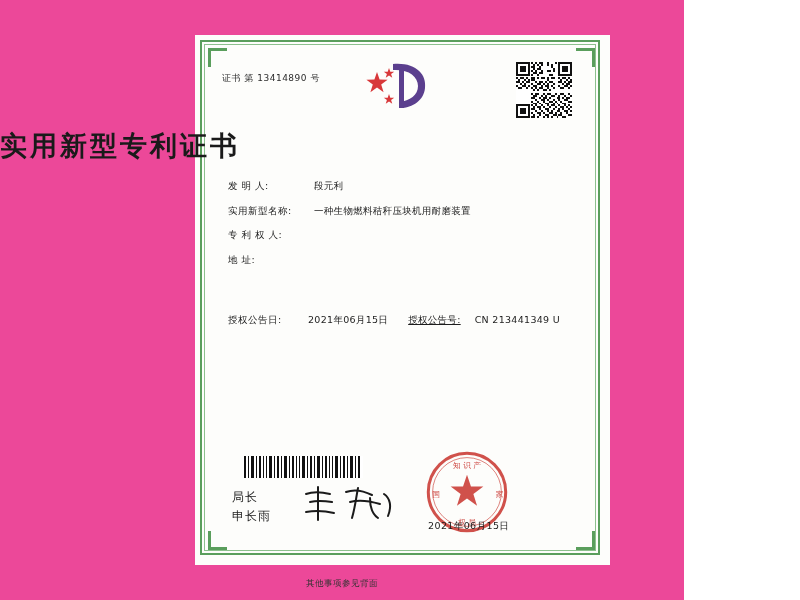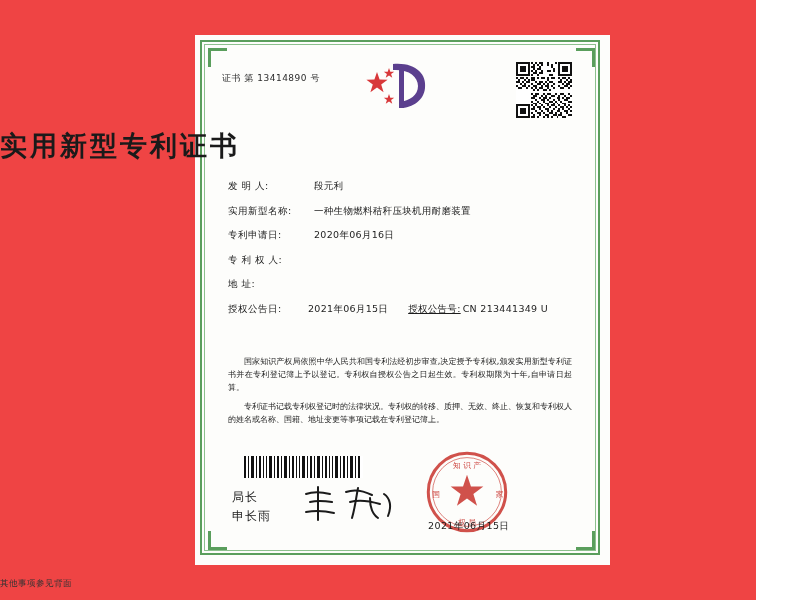--- a/index.html
+++ b/index.html
@@ -5,23 +5,23 @@
   html, body {
     margin: 0;
     padding: 0;
     width: 800px;
     height: 600px;
     background: #ffffff;
     font-family: "DejaVu Sans", sans-serif;
   }
   #page {
     position: relative;
-    width: 756px;
+    width: 684px;
     height: 600px;
-    background: #ef4444;
+    background: #ec4899;
     overflow: hidden;
   }
   
   .sheet {
     position: absolute;
     left: 195px;
     top: 35px;
     width: 415px;
     height: 530px;
     background: #fdfdfb;
@@ -112,21 +112,21 @@
   }
   .field-label {
     display: inline-block;
     width: 86px;
     flex: 0 0 86px;
     letter-spacing: 0.5px;
   }
   .field-value {
     letter-spacing: 0.3px;
   }
-  .field-row.pair .field-label { width: 80px; flex: 0 0 80px; }
+  .field-row.pair .field-label { width: 80px; flex: 0 0 80px; margin-top: 36px; }
   .field-row.pair .second-label { margin-left: 20px; text-decoration: underline; }
 
   .body-text {
     position: absolute;
     left: 228px;
     top: 355px;
     width: 344px;
     font-size: 8px;
     line-height: 1.65;
     color: #222;
@@ -180,21 +180,21 @@
     text-align: center;
     font-size: 9px;
     color: #222;
     letter-spacing: 0.5px;
   }
   .footnote {
     position: absolute;
     left: 0;
     right: 0;
     top: 578px;
-    text-align: left;
+    text-align: center;
     font-size: 8.5px;
     color: #333;
     letter-spacing: 0.5px;
   }
 </style>
 </head>
 <body>
 
 <div id="page">
 
@@ -414,41 +414,33 @@
   <div class="fields">
     <div class="field-row">
       <span class="field-label">发 明 人:</span>
       <span class="field-value">段元利</span>
     </div>
     <div class="field-row">
       <span class="field-label">实用新型名称:</span>
       <span class="field-value">一种生物燃料秸秆压块机用耐磨装置</span>
     </div>
     <div class="field-row">
-      <span class="field-label">专利申请日:</span>
-      <span class="field-value">2020年06月16日</span>
-    </div>
-    <div class="field-row">
       <span class="field-label">专 利 权 人:</span>
     </div>
     <div class="field-row">
       <span class="field-label">地 址:</span>
     </div>
     <div class="field-row pair">
       <span class="field-label">授权公告日:</span>
       <span class="field-value">2021年06月15日</span>
       <span class="field-value second-label">授权公告号:</span>
-      <span class="field-value" style="margin-left:2px">CN 213441349 U</span>
+      <span class="field-value" style="margin-left:14px">CN 213441349 U</span>
     </div>
   </div>
 
-  <div class="body-text">
-    <p>国家知识产权局依照中华人民共和国专利法经初步审查,决定授予专利权,颁发实用新型专利证书并在专利登记簿上予以登记。专利权自授权公告之日起生效。专利权期限为十年,自申请日起算。</p>
-    <p>专利证书记载专利权登记时的法律状况。专利权的转移、质押、无效、终止、恢复和专利权人的姓名或名称、国籍、地址变更等事项记载在专利登记簿上。</p>
-  </div>
 
   <svg class="barcode" viewBox="0 0 120 22" shape-rendering="crispEdges">
     <rect width="120" height="22" fill="#ffffff"></rect>
     <g fill="#111111">
       <rect x="1" y="0" width="2" height="22"></rect>
         <rect x="5" y="0" width="1" height="22"></rect>
       <rect x="8" y="0" width="3" height="22"></rect>
         <rect x="13" y="0" width="1" height="22"></rect>
       <rect x="16" y="0" width="2" height="22"></rect>
         <rect x="20" y="0" width="1" height="22"></rect>

